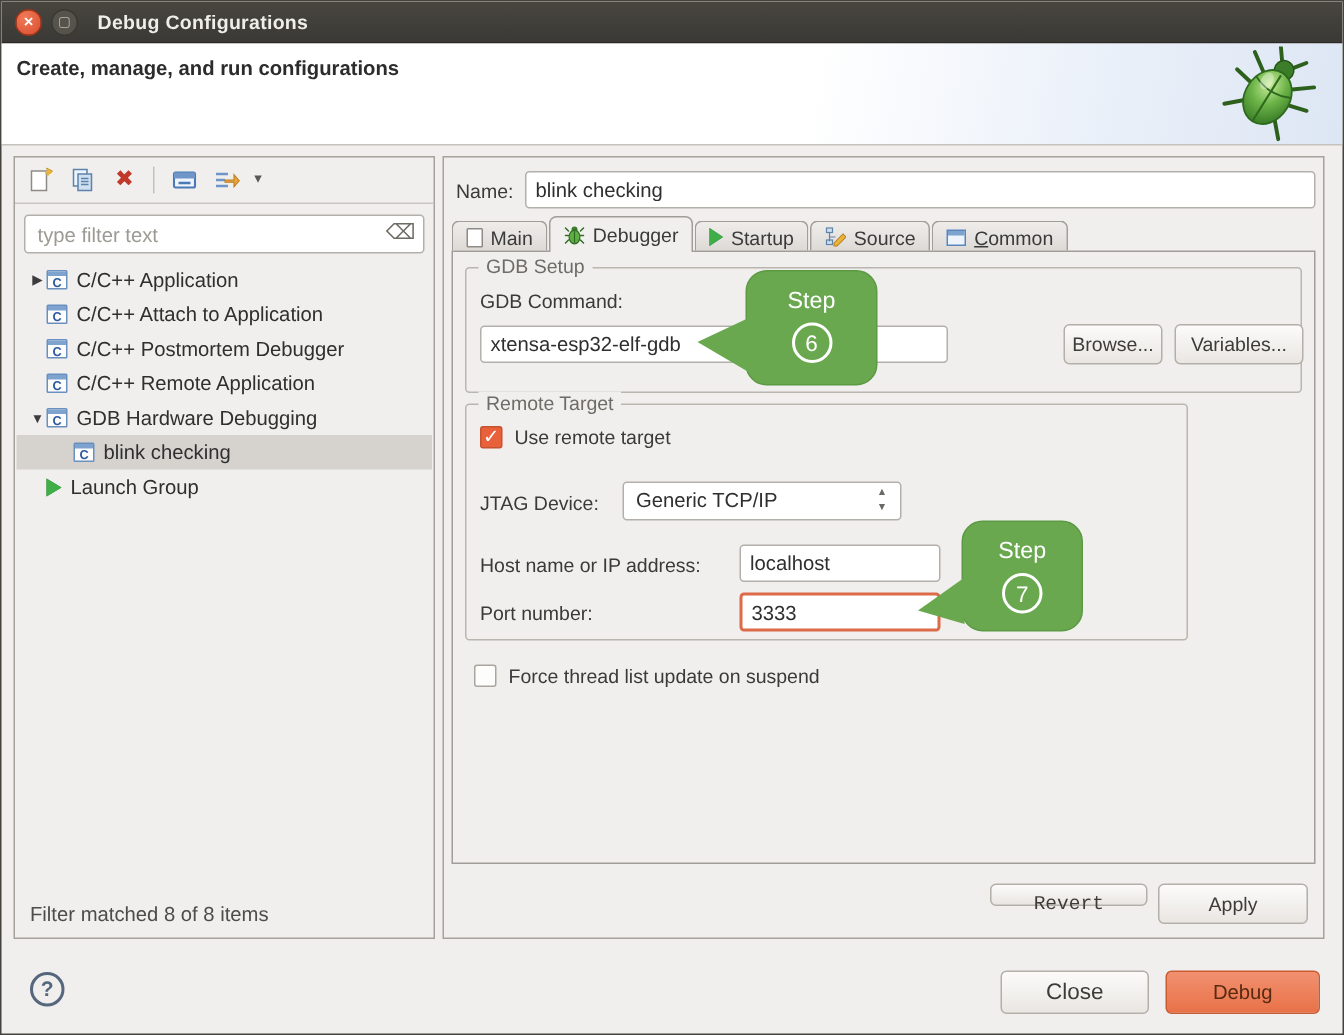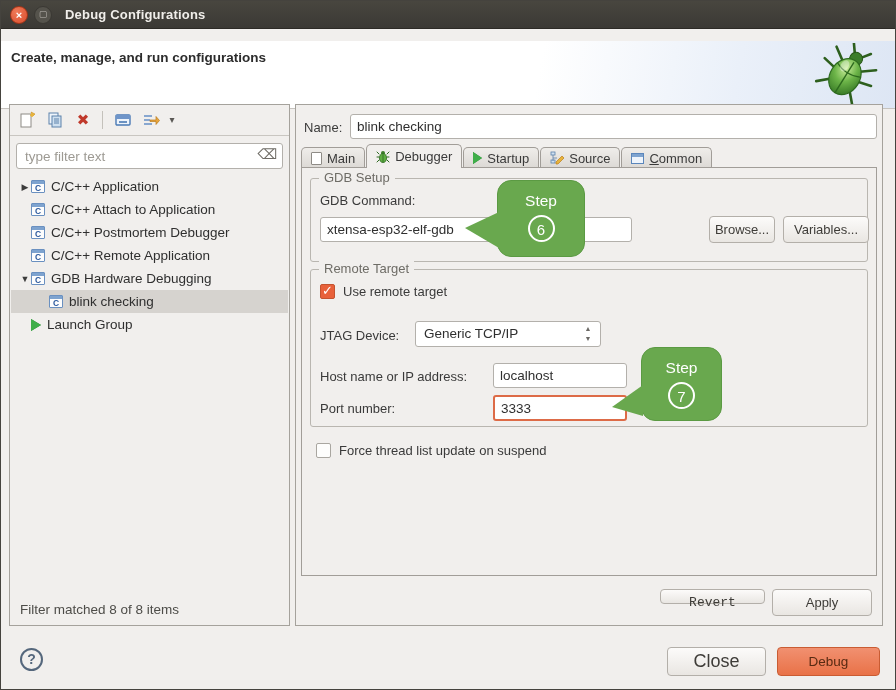--- a/index.html
+++ b/index.html
@@ -8,21 +8,21 @@
   .abs{position:absolute;}
 
   
   #titlebar{left:0;top:0;width:100%;height:28px;background:linear-gradient(#48463f,#3b3935);border-bottom:1px solid #2c2a26;}
   .wbtn{top:5px;width:18px;height:18px;border-radius:50%;text-align:center;line-height:16px;font-size:11px;font-weight:bold;}
   #closebtn{left:9px;background:radial-gradient(circle at 35% 30%,#f07a58,#d94e2e);border:1px solid #a33417;color:#fff;}
   #restorebtn{left:33px;background:#55534c;border:1px solid #3a3833;color:#bdbab4;font-size:9px;line-height:15px;}
   #wtitle{left:64px;top:0;height:16px;line-height:28px;color:#f0eeea;font-size:13px;font-weight:bold;letter-spacing:.2px;}
 
   
-  #banner{left:0;top:40px;width:100%;height:68px;background:linear-gradient(100deg,#ffffff 0%,#ffffff 60%,#eaf0f9 82%,#dde6f4 100%);border-bottom:1px solid #c6c3be;}
+  #banner{left:0;top:28px;width:100%;height:68px;background:linear-gradient(100deg,#ffffff 0%,#ffffff 60%,#eaf0f9 82%,#dde6f4 100%);border-bottom:1px solid #c6c3be;}
   #banner-heading{left:10px;top:9px;font-size:13.5px;font-weight:bold;color:#2c2c2c;}
 
   
   .panel{border:1px solid #a5a29c;background:#f1efed;}
   #left-panel{left:8px;top:103px;width:281px;height:522px;}
   #right-panel{left:294px;top:103px;width:588px;height:522px;}
 
   
   #lp-toolbar{left:0;top:0;width:100%;height:31px;border-bottom:1px solid #c9c6c1;}
   .tbi{position:absolute;top:6px;width:18px;height:18px;cursor:default;}
@@ -61,21 +61,21 @@
   .u-first::first-letter{text-decoration:underline;}
   .pageicon{width:11px;height:13px;background:#fff;border:1px solid #8e8b86;border-radius:1px;}
   .winicon{position:relative;width:13px;height:11px;background:#eef4fb;border:1px solid #5b86bb;}
   .winicon i{position:absolute;left:0;top:0;width:100%;height:3px;background:#7ea3cf;}
 
   
   #tabcontent{left:5px;top:62px;width:576px;height:409px;border:1px solid #a19d98;background:#f1efed;z-index:2;}
   .group{position:absolute;border:1px solid #b9b6b0;border-radius:3px;}
   .group>legend{position:absolute;top:-9px;left:8px;background:#f1efed;padding:0 5px;font-size:13px;color:#6e6c66;}
   #grp-gdb{left:8px;top:10px;width:558px;height:84px;}
-  #grp-remote{left:8px;top:101px;width:558px;height:158px;}
+  #grp-remote{left:8px;top:101px;width:482px;height:158px;}
 
   #gdb-cmd-label{left:9px;top:14px;}
   #gdb-cmd-input{left:9px;top:38px;width:312px;height:25px;}
   .btn{background:linear-gradient(#fcfbfa,#e9e6e2);border:1px solid #b3afa9;border-radius:4px;font-size:13px;color:#3e3c38;text-align:center;font-family:inherit;}
   #btn-browse{left:398px;top:37px;width:66px;height:27px;line-height:25px;}
   #btn-variables{left:472px;top:37px;width:86px;height:27px;line-height:25px;}
 
   .cbx{position:relative;width:15px;height:15px;border-radius:2px;flex:0 0 auto;}
   .cbx.off{background:#fdfdfc;border:1px solid #a9a6a0;}
   .cbx.on{background:#e8613a;border:1px solid #c4532f;}
@@ -90,21 +90,21 @@
   #host-input{left:182px;top:93px;width:134px;height:25px;}
   #port-label{left:9px;top:131px;}
   #port-input{left:182px;top:125px;width:134px;height:26px;border:2px solid #dd6b47;}
   #row-forcethread{left:14px;top:275px;}
 
   #btn-revert{left:364px;top:484px;width:105px;height:15px;line-height:25px;font-family:Liberation Mono, monospace;}
   #btn-apply{left:476px;top:484px;width:100px;height:27px;line-height:25px;}
 
   
   #help-btn{left:19px;top:647px;width:23px;height:23px;border:2px solid #55677c;border-radius:50%;color:#55677c;font-size:14px;font-weight:bold;text-align:center;line-height:19px;background:transparent;}
-  #btn-close{left:666px;top:646px;width:99px;height:29px;line-height:27px;font-size:18px;}
+  #btn-close{left:666px;top:646px;width:99px;height:29px;line-height:27px;font-size:15px;}
   #btn-debug{left:776px;top:646px;width:103px;height:29px;line-height:27px;font-size:13.5px;background:linear-gradient(#f19070,#e97248);border:1px solid #c95c33;border-radius:4px;color:#582a12;text-align:center;}
 
   
   .callout{position:absolute;background:#69a84e;border:1px solid #5b9a43;border-radius:14px;z-index:10;color:#fff;text-align:center;}
   .callout .co-step{margin-top:11px;font-size:15.5px;}
   .callout .co-circ{margin:5px auto 0;width:27px;height:27px;border:2px solid #fff;border-radius:50%;font-size:15px;line-height:26px;}
   .co-arrow{position:absolute;width:0;height:0;}
   #callout-6{left:496px;top:179px;width:88px;height:77px;}
   #callout-6 .co-arrow{left:-33px;top:31px;border-top:16px solid transparent;border-bottom:20px solid transparent;border-right:34px solid #69a84e;}
   #callout-7{left:640px;top:346px;width:81px;height:74px;}

